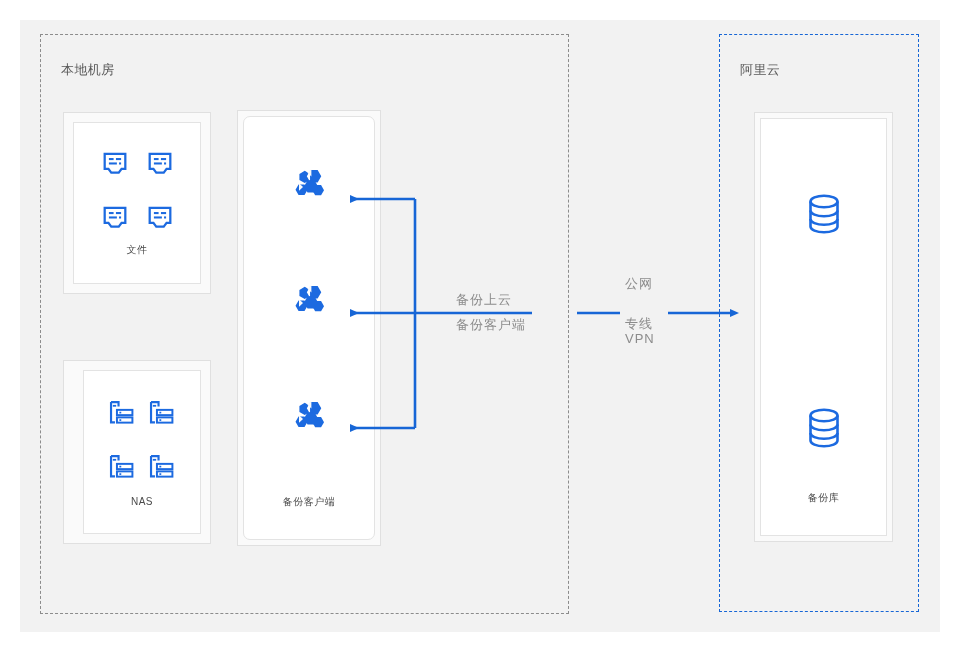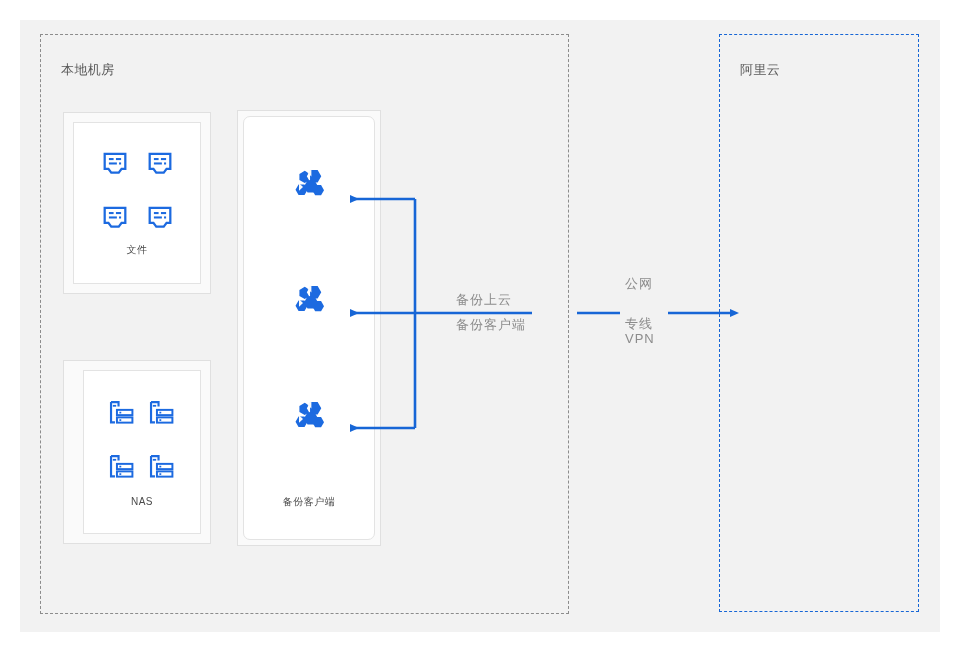--- a/index.html
+++ b/index.html
@@ -323,20 +323,43 @@
         </span>
       </div>
       <div class="panel-label label-client">备份客户端</div>
     </div>
   </div>
 
   <div class="zone zone-cloud">
     <div class="zone-title">阿里云</div>
   </div>
 
+  <div class="panel panel-vault">
+    <div class="panel-inner inner-vault">
+      <div class="icon-col-vault">
+        <span class="icon">
+          <svg width="42" height="48" viewBox="0 0 42 48">
+            <ellipse cx="21" cy="10.5" rx="13.5" ry="5.8" fill="none" stroke="#1c6ae0" stroke-width="2.6"></ellipse>
+            <path d="M7.5 10.5 v25 a13.5 5.8 0 0 0 27 0 v-25" fill="none" stroke="#1c6ae0" stroke-width="2.6"></path>
+            <path d="M7.5 19.5 a13.5 5.8 0 0 0 27 0" fill="none" stroke="#1c6ae0" stroke-width="2.6"></path>
+            <path d="M7.5 28.0 a13.5 5.8 0 0 0 27 0" fill="none" stroke="#1c6ae0" stroke-width="2.6"></path>
+          </svg>
+        </span>
+        <span class="icon">
+          <svg width="42" height="48" viewBox="0 0 42 48">
+            <ellipse cx="21" cy="10.5" rx="13.5" ry="5.8" fill="none" stroke="#1c6ae0" stroke-width="2.6"></ellipse>
+            <path d="M7.5 10.5 v25 a13.5 5.8 0 0 0 27 0 v-25" fill="none" stroke="#1c6ae0" stroke-width="2.6"></path>
+            <path d="M7.5 19.5 a13.5 5.8 0 0 0 27 0" fill="none" stroke="#1c6ae0" stroke-width="2.6"></path>
+            <path d="M7.5 28.0 a13.5 5.8 0 0 0 27 0" fill="none" stroke="#1c6ae0" stroke-width="2.6"></path>
+          </svg>
+        </span>
+      </div>
+      <div class="panel-label label-vault">备份库</div>
+    </div>
+  </div>
 
   <svg class="wires">
     <defs>
       <marker id="arrL" markerWidth="10" markerHeight="10" refX="9" refY="4" orient="auto" markerUnits="userSpaceOnUse">
         <path d="M9 0 L0 4 L9 8 z" fill="#1766d6"></path>
       </marker>
       <marker id="arrR" markerWidth="10" markerHeight="10" refX="1" refY="4" orient="auto" markerUnits="userSpaceOnUse">
         <path d="M1 0 L10 4 L1 8 z" fill="#1766d6"></path>
       </marker>
     </defs>

